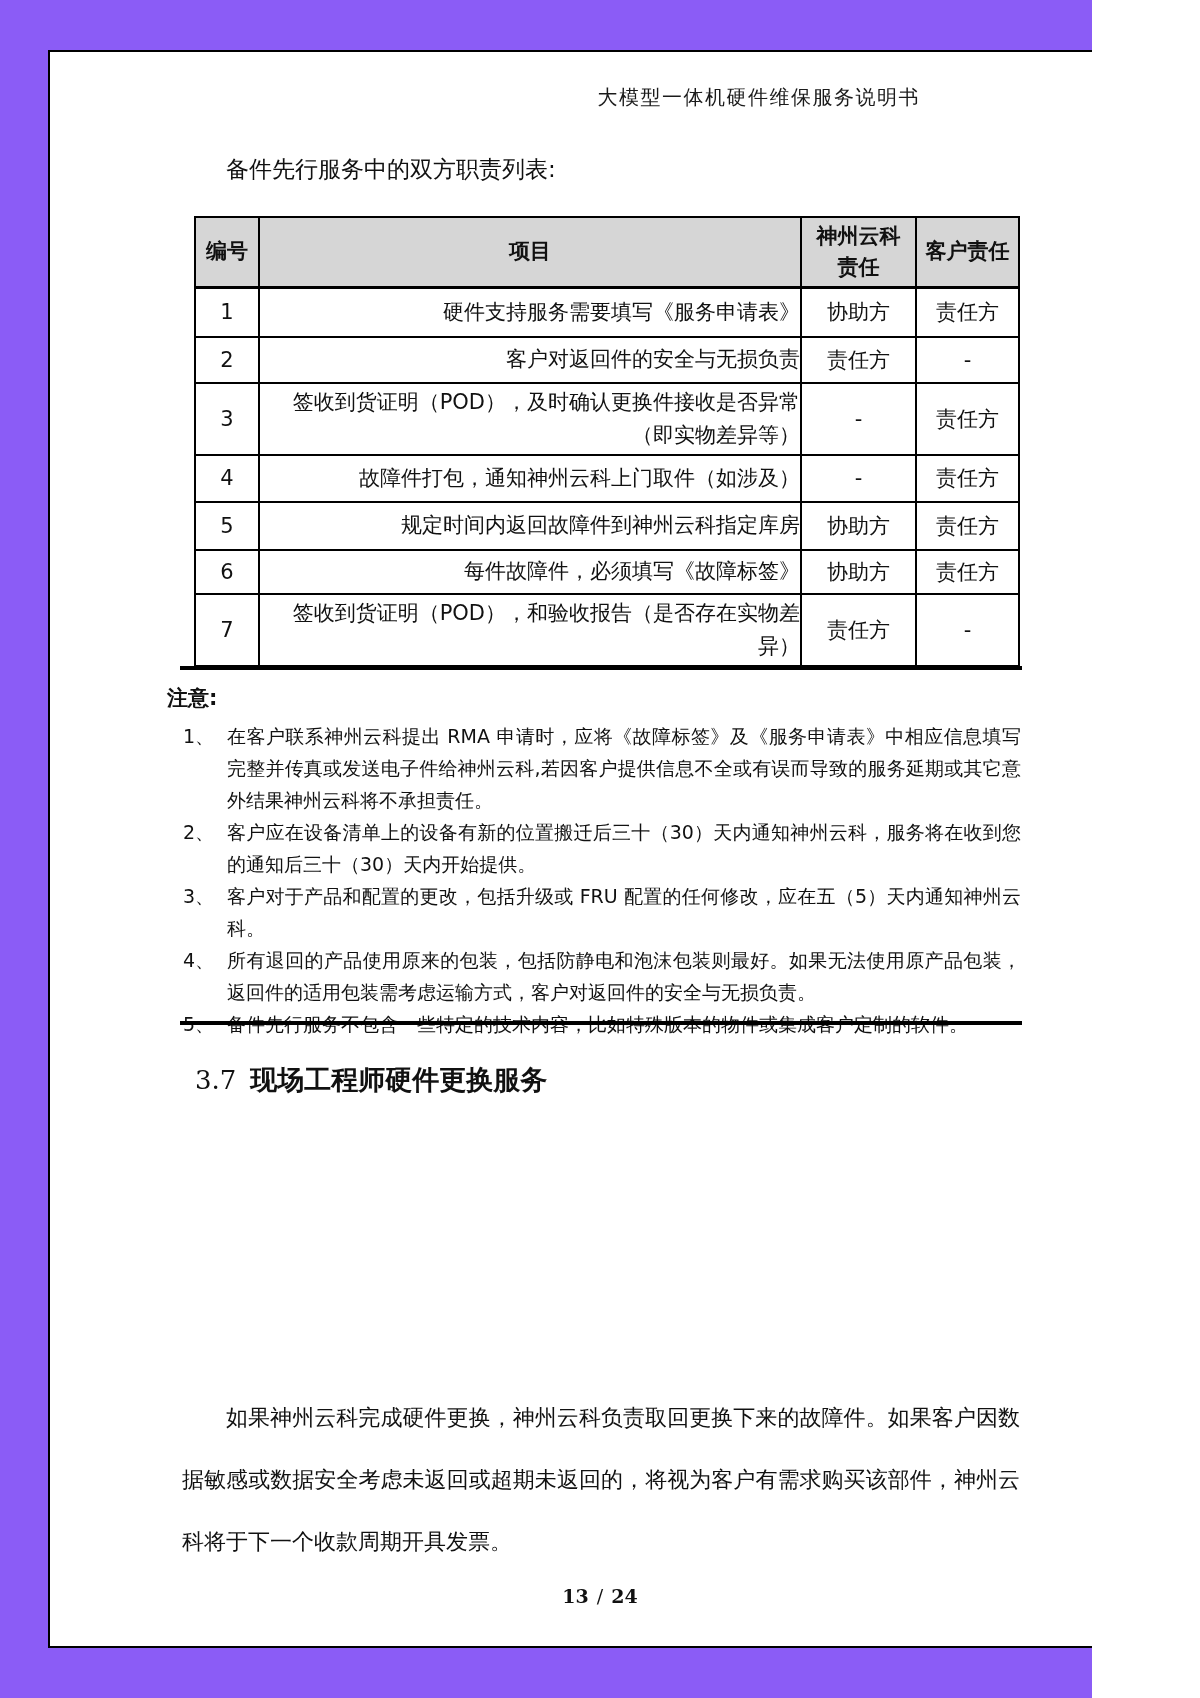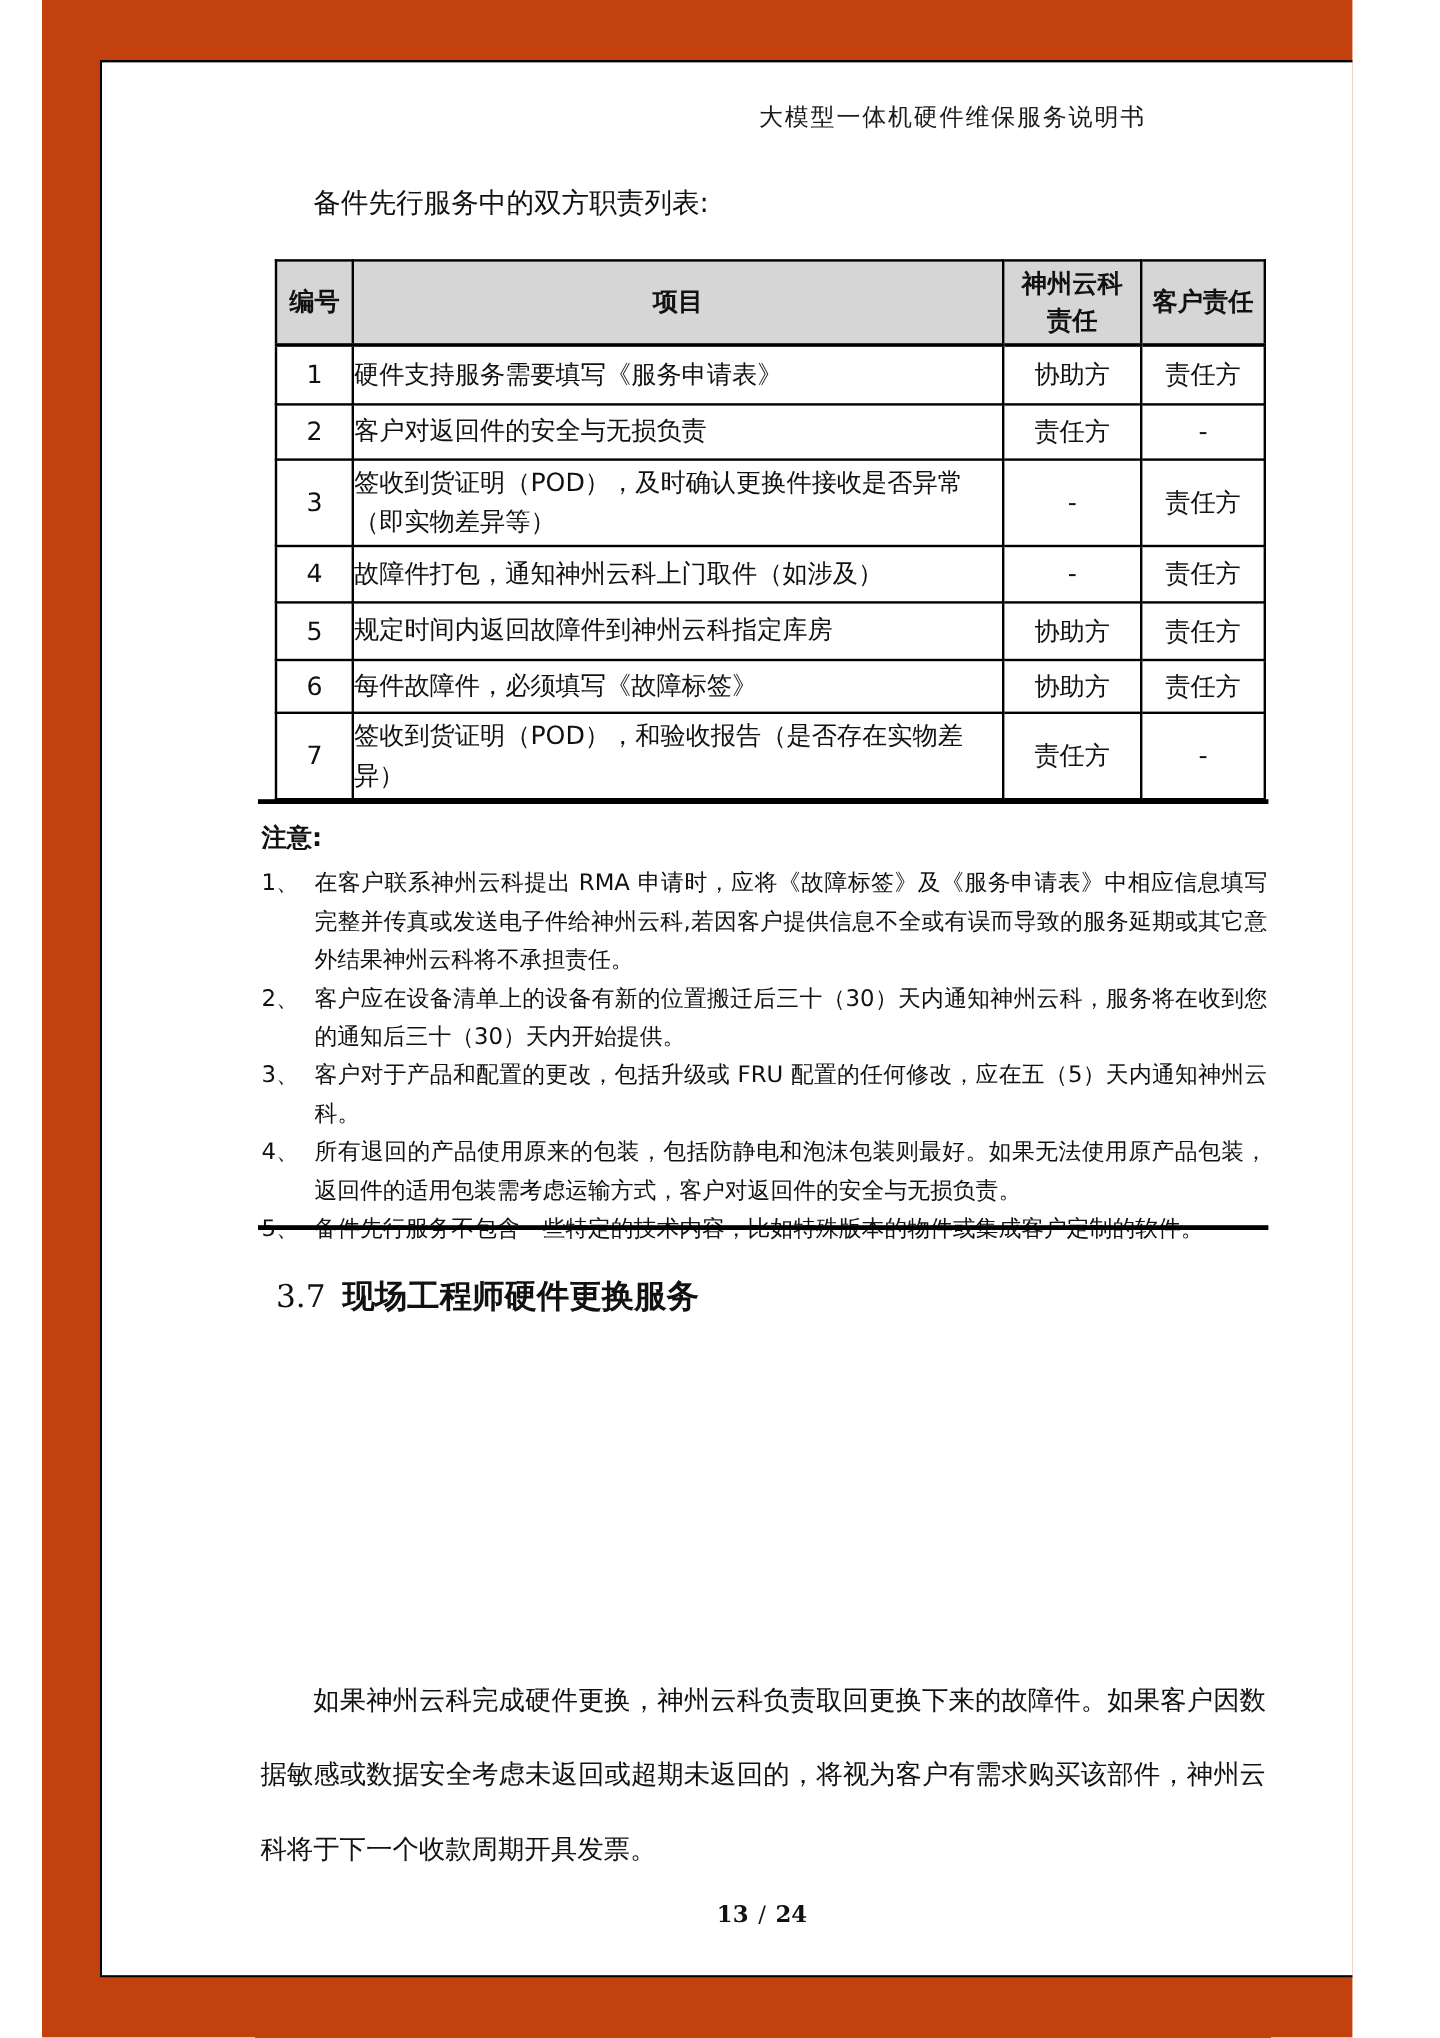--- a/index.html
+++ b/index.html
@@ -4,25 +4,24 @@
 <style>
   html, body {
     margin: 0;
     padding: 0;
     background: #ffffff;
   }
   #canvas {
     position: relative;
     width: 1092px;
     height: 1698px;
-    background: #c2410c;
+    background: #8b5cf6;
     color: #000000;
     font-family: "DejaVu Sans", sans-serif;
     overflow: hidden;
-    margin-left: 35px;
   }
   .page-frame {
     position: absolute;
     left: 48px;
     top: 50px;
     width: 1104px;
     height: 1598px;
     border: 2px solid #000000;
     box-sizing: border-box;
     background: #ffffff;
@@ -62,34 +61,34 @@
   }
   table.resp-table tr.head th {
     background: #d6d6d6;
     font-weight: bold;
     text-align: center;
     height: 68px;
     line-height: 1.5;
     border-bottom: 3px solid #000000;
   }
   td.c-id { text-align: center; }
-  td.c-item { text-align: left; padding: 8px 10px 8px 14px; line-height: 1.55; }
+  td.c-item { text-align: right; padding: 8px 10px 8px 14px; line-height: 1.55; }
   td.c-resp { text-align: center; }
   .rule {
     position: absolute;
     left: 180px;
     width: 842px;
     height: 4px;
     background: #000000;
   }
   .rule-1 { top: 666px; }
   .rule-2 { top: 1021px; }
   .notes-title {
     position: absolute;
-    left: 183px;
+    left: 167px;
     top: 684px;
     font-size: 21px;
     font-weight: bold;
     color: #111111;
   }
   .notes-list {
     position: absolute;
     left: 183px;
     top: 720px;
     width: 838px;

